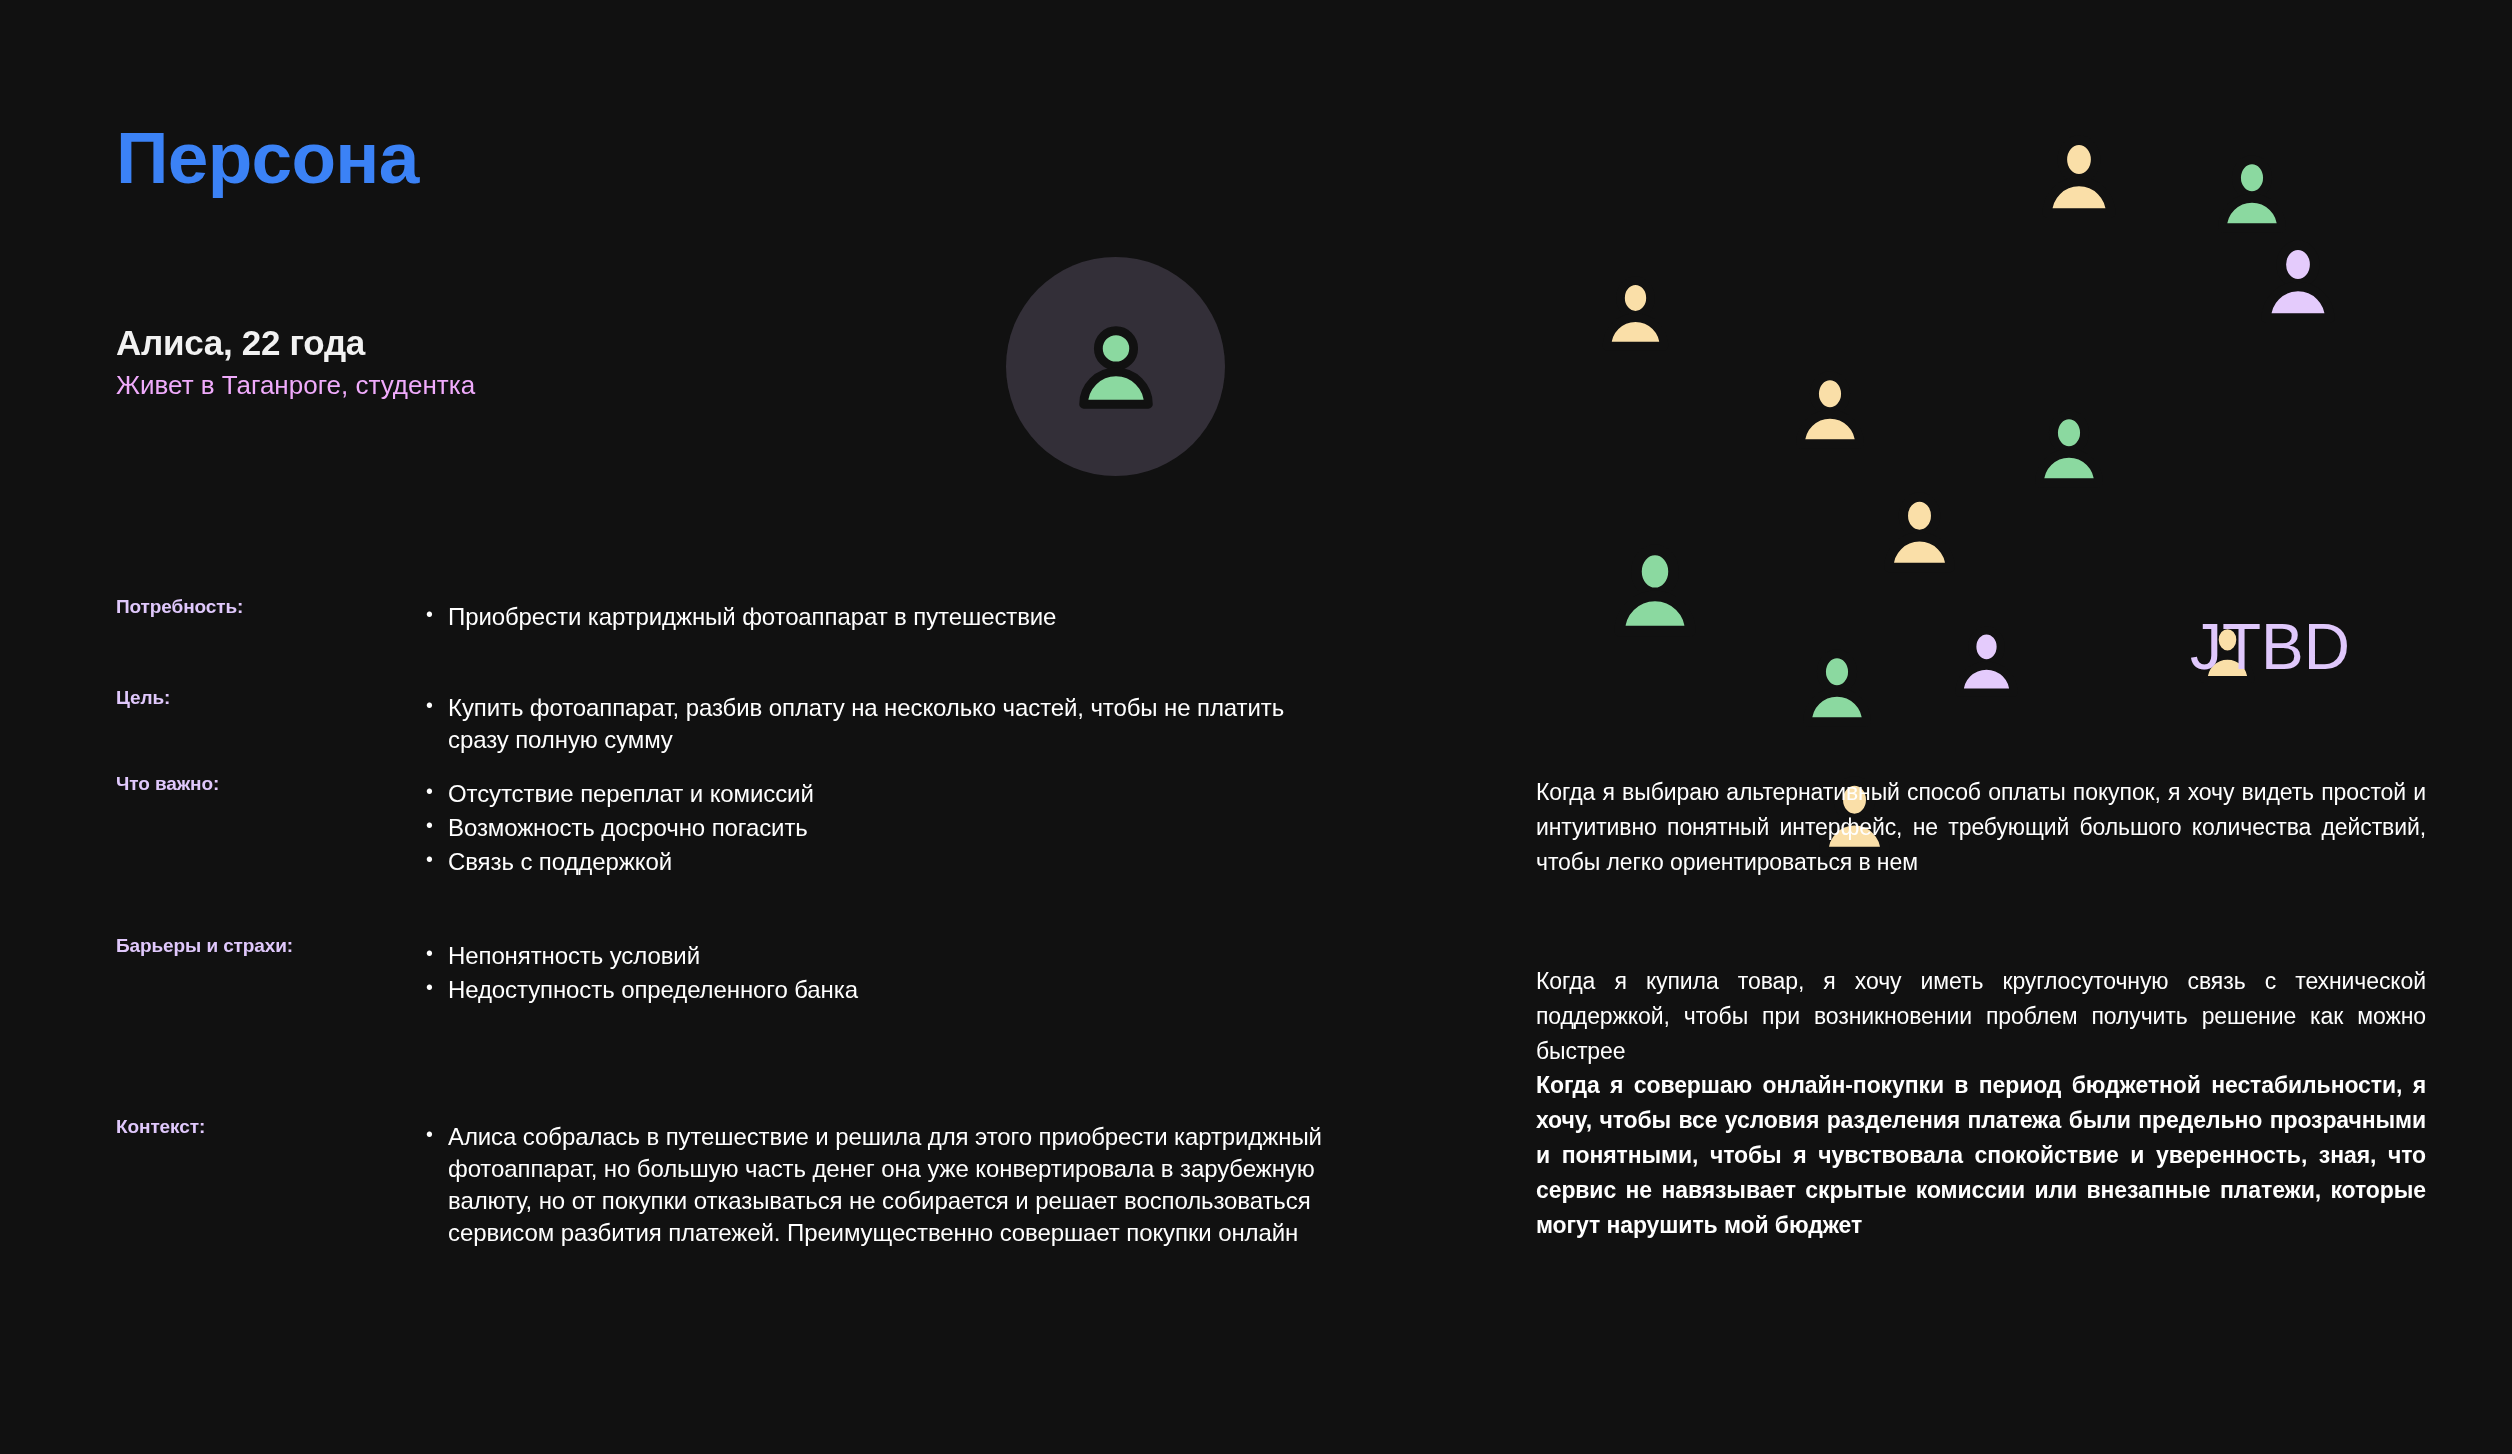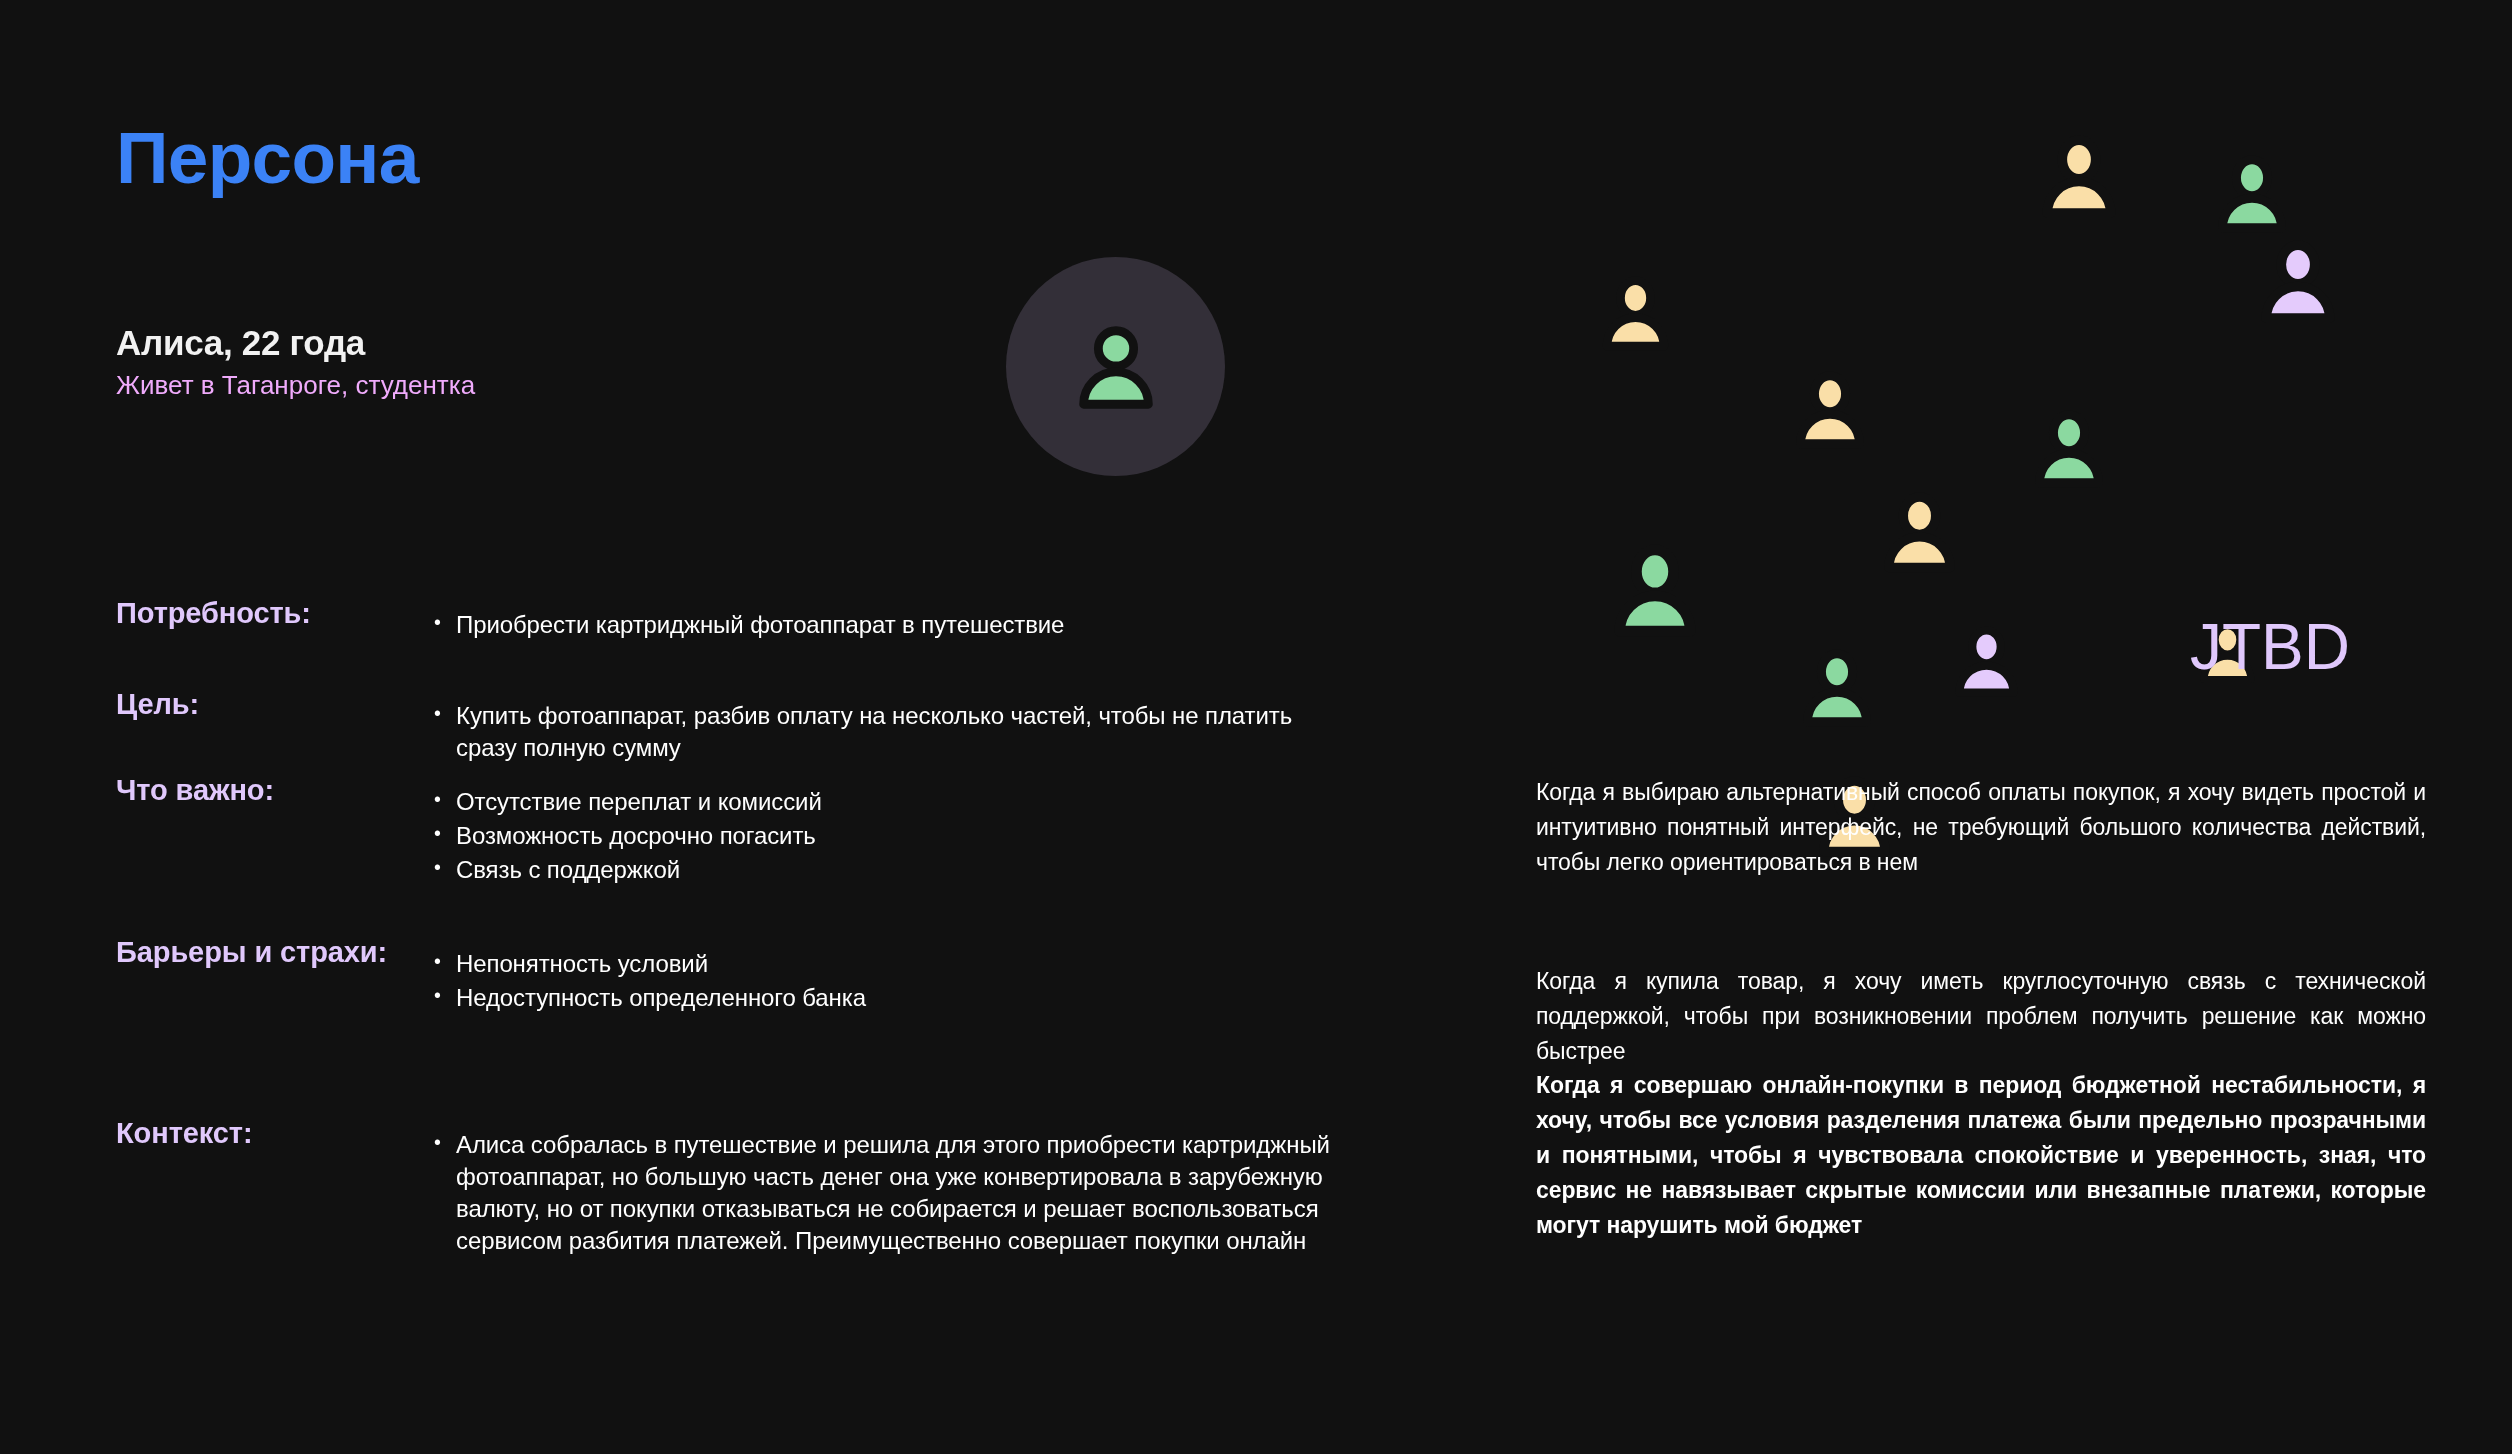--- a/index.html
+++ b/index.html
@@ -73,31 +73,31 @@
   .attr-row {
     position: absolute;
     left: 116px;
     width: 1112px;
   }
   .attr-label {
     position: absolute;
     left: 0;
     top: 0;
     width: 314px;
-    font-size: 29px;
+    font-size: 19px;
     font-weight: bold;
     color: #E0C8FC;
     letter-spacing: -0.1px;
     line-height: 1.25;
   }
   .attr-list {
     position: absolute;
     left: 298px;
     top: -2px;
-    margin: 16px;
+    margin: 8px;
     padding: 0;
     list-style: none;
     width: 929px;
   }
   .attr-list li {
     position: relative;
     padding-left: 26px;
     font-size: 24px;
     line-height: 1.33;
     color: #ffffff;

